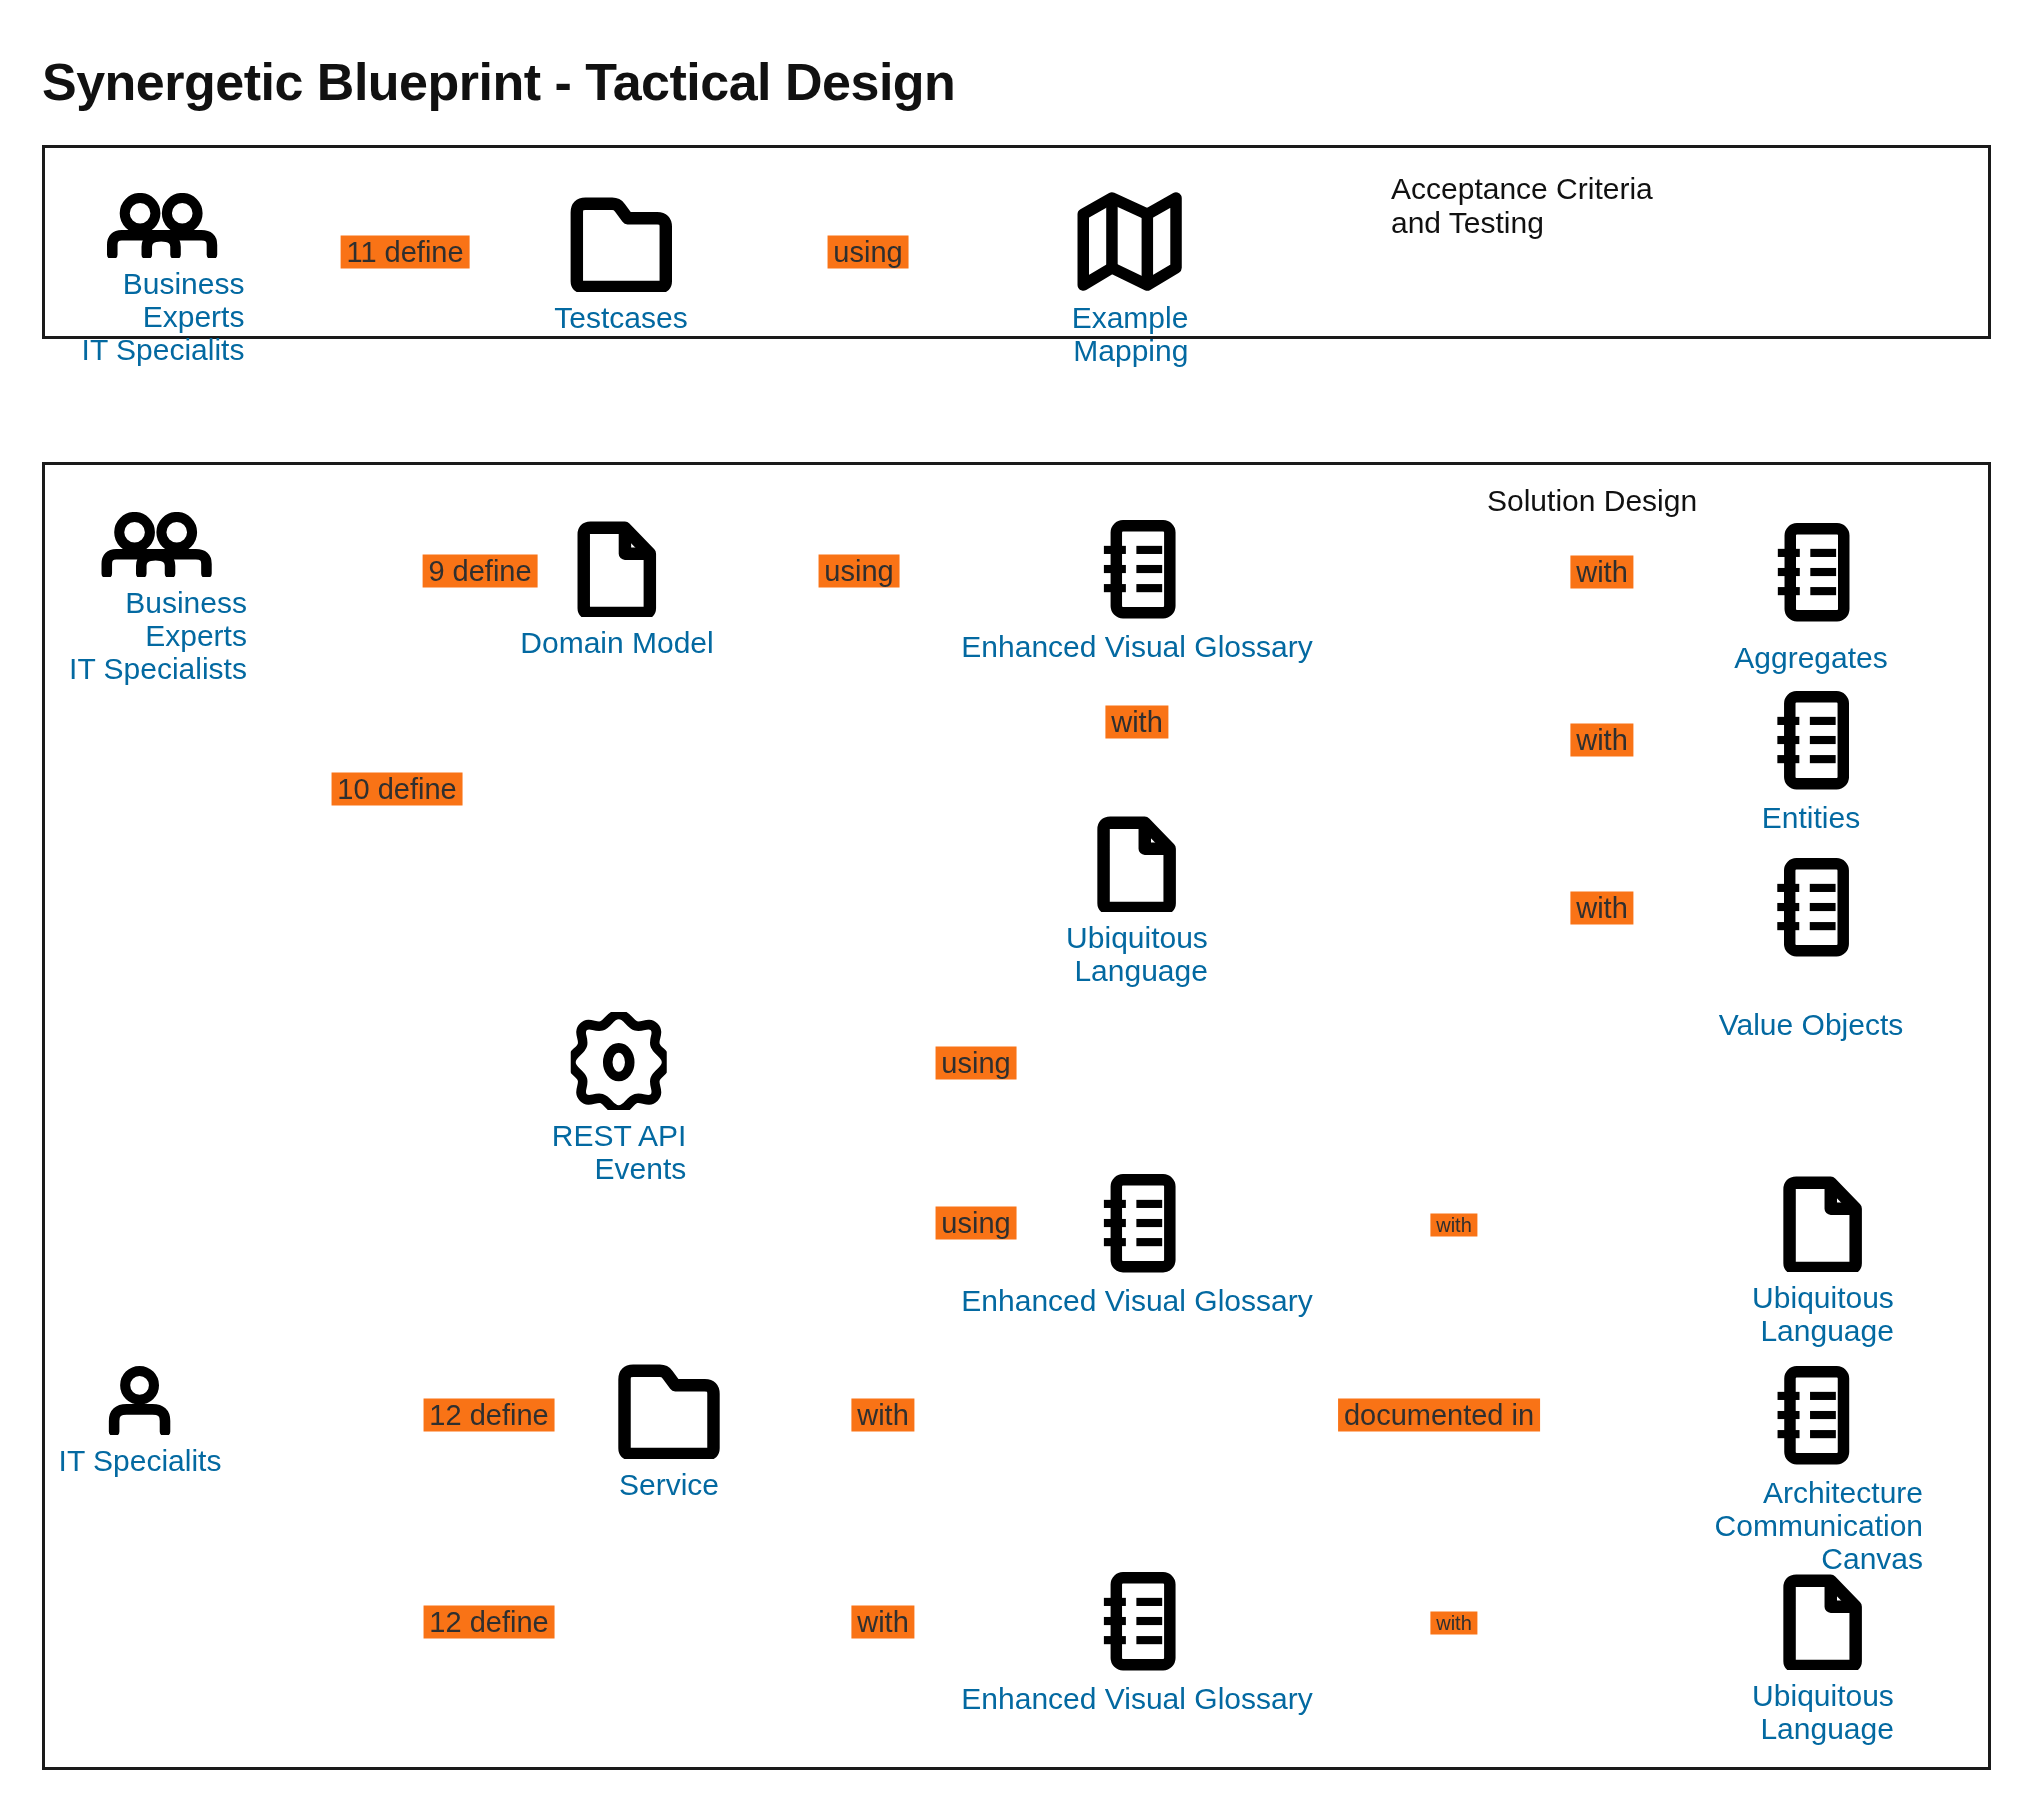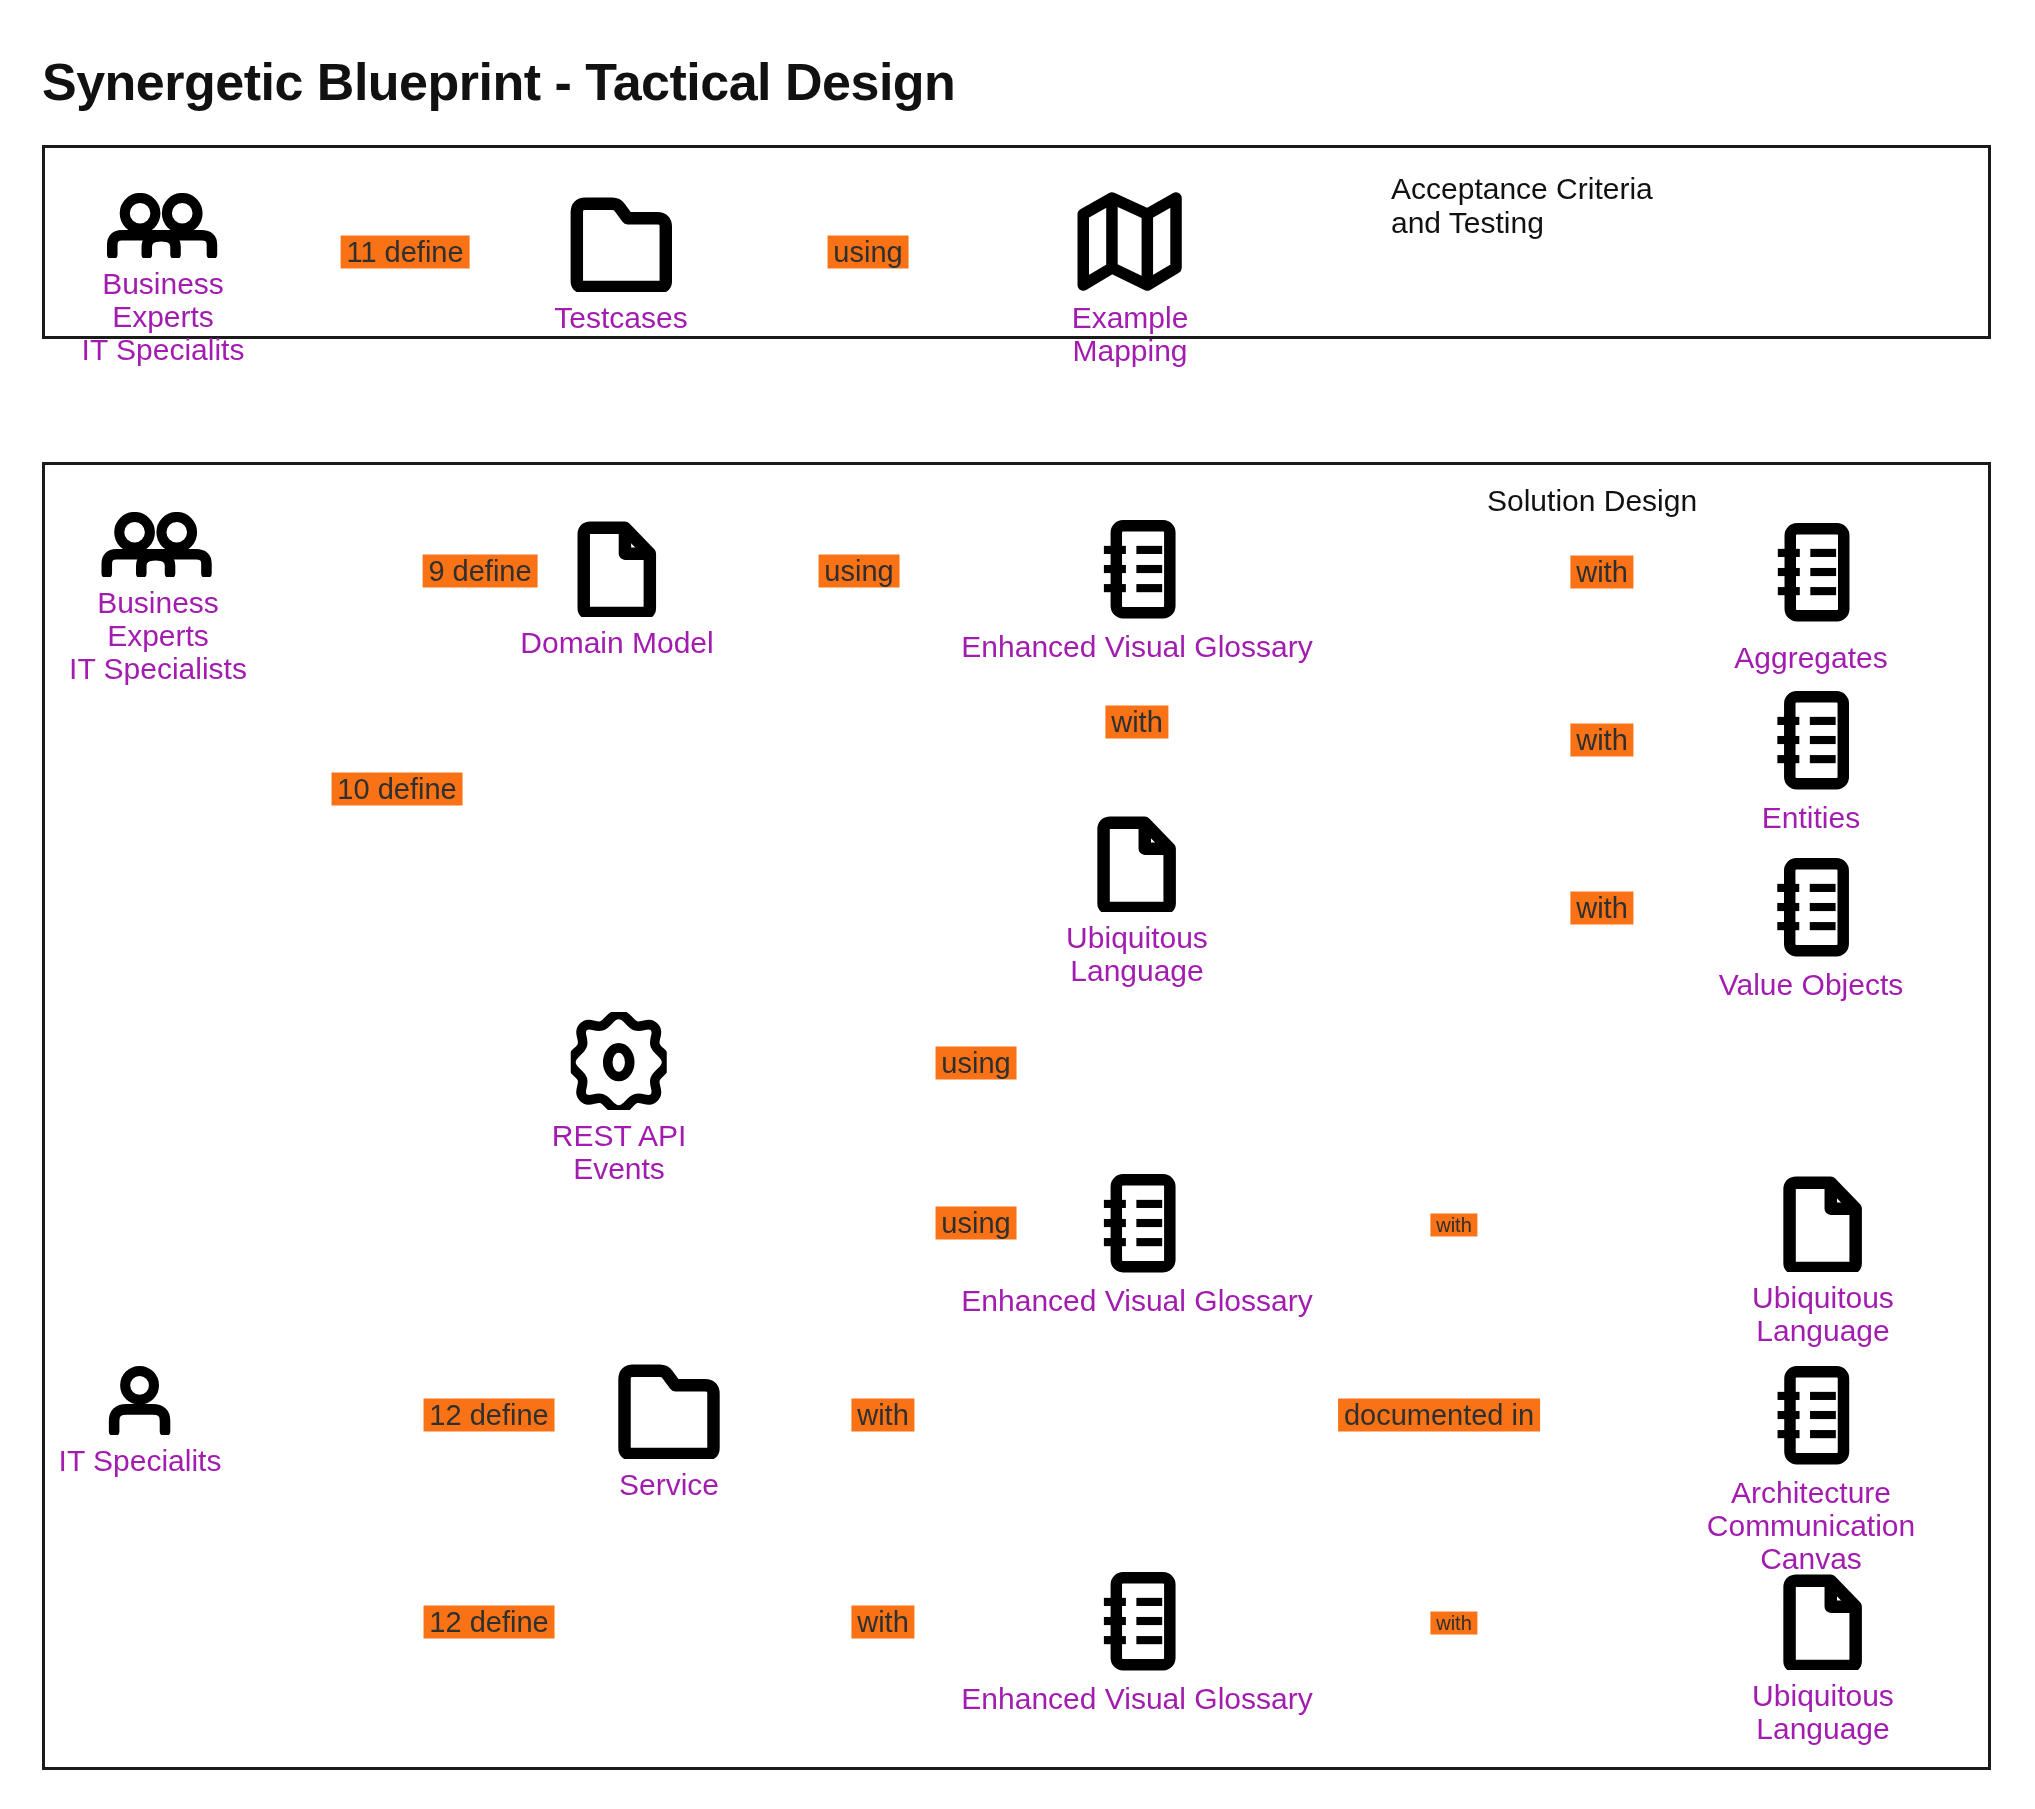--- a/index.html
+++ b/index.html
@@ -5,21 +5,21 @@
   html,body{margin:0;padding:0;background:#ffffff;}
   body{font-family:"Liberation Sans", sans-serif; color:#111111;}
   #stage{position:relative;width:2035px;height:1809px;background:#ffffff;overflow:hidden;}
   #page-title{position:absolute;left:42px;top:52px;font-size:52px;font-weight:bold;letter-spacing:-0.5px;color:#111111;white-space:nowrap;}
   .panel{position:absolute;border:3.4px solid #1a1a1a;background:#ffffff;box-sizing:border-box;}
   #panel-1{left:42px;top:145px;width:1949px;height:194px;}
   #panel-2{left:42px;top:462px;width:1949px;height:1308px;}
   .panel-title{position:absolute;font-size:30px;line-height:1.12;color:#111111;white-space:pre-line;}
   .node{position:absolute;display:flex;flex-direction:column;align-items:center;transform:translateX(-50%);}
   .node .glyph{display:block;}
-  .node .caption{margin-top:6.7px;font-size:30px;line-height:1.1;text-align:center;color:#a21caf;white-space:pre-line;}
+  .node .caption{margin-top:6.7px;font-size:30px;line-height:1.1;text-align:right;color:#0369a1;white-space:pre-line;}
   .edge-label{position:absolute;transform:translate(-50%,-50%);font-size:29px;color:#2f2f2f;background:#f97316;padding:0 5.8px;white-space:nowrap;}
   .edge-label.small{font-size:20px;}
   svg.wires{position:absolute;left:0;top:0;width:2035px;height:1809px;pointer-events:none;}
   .wire{fill:none;stroke:#3a3a3a;stroke-width:9;stroke-linecap:butt;stroke-linejoin:round;}
 </style>
 </head>
 <body>
 
 <div id="stage">
 
@@ -189,21 +189,21 @@
         <rect x="20" y="98" width="46" height="17" fill="#000"></rect>
         <rect x="20" y="138" width="46" height="17" fill="#000"></rect>
         <rect x="88" y="58" width="54" height="17" fill="#000"></rect>
         <rect x="88" y="98" width="54" height="17" fill="#000"></rect>
         <rect x="88" y="138" width="54" height="17" fill="#000"></rect>
       </svg>
     </span>
     <span class="caption">Entities</span>
   </div>
 
-  <div class="node" style="left:1811px;top:856px;">
+  <div class="node" style="left:1811px;top:856px;gap:40px;">
     <span class="glyph">
       <svg width="86" height="103" viewBox="0 0 180 215">
         <rect x="46" y="16" width="112" height="182" rx="14" fill="none" stroke="#000" stroke-width="24"></rect>
         <rect x="20" y="58" width="46" height="17" fill="#000"></rect>
         <rect x="20" y="98" width="46" height="17" fill="#000"></rect>
         <rect x="20" y="138" width="46" height="17" fill="#000"></rect>
         <rect x="88" y="58" width="54" height="17" fill="#000"></rect>
         <rect x="88" y="98" width="54" height="17" fill="#000"></rect>
         <rect x="88" y="138" width="54" height="17" fill="#000"></rect>
       </svg>

